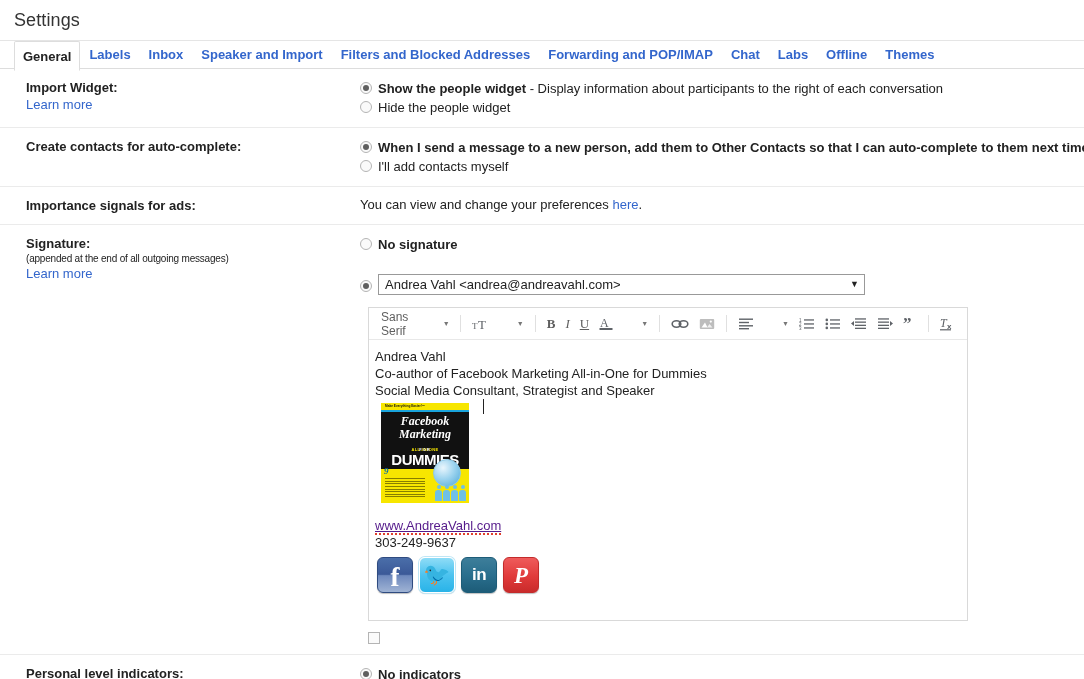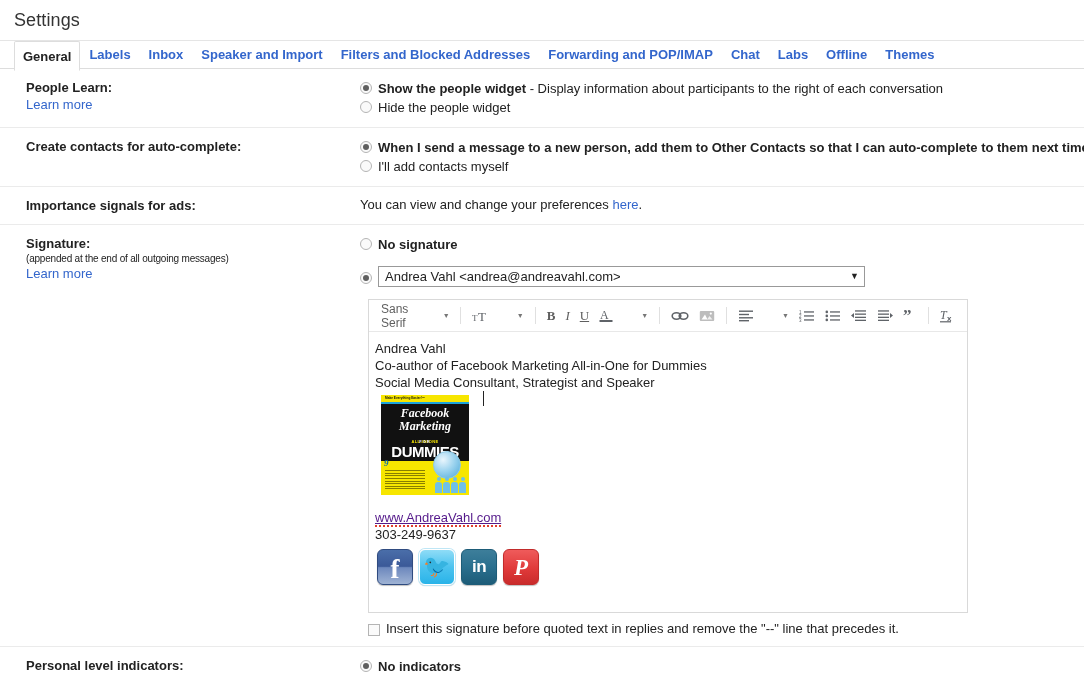--- a/index.html
+++ b/index.html
@@ -150,21 +150,21 @@
   }
   .opt-strong { font-weight: bold; color: #222222; font-size: 13px; }
   .opt-normal { color: #222222; font-size: 13px; font-weight: normal; }
   .plain { color: #222222; font-size: 13px; }
   .inline-link { color: #3366cc; cursor: pointer; }
 
   
   .sig-select-row {
     display: flex;
     align-items: center;
-    margin-top: 12px;
+    margin-top: 20px;
   }
   .sig-select {
     width: 487px;
     height: 21px;
     border: 1px solid #999999;
     background: #ffffff;
     display: flex;
     align-items: center;
     justify-content: space-between;
     box-sizing: border-box;
@@ -492,21 +492,21 @@
     <div class="tab">Chat</div>
     <div class="tab">Labs</div>
     <div class="tab">Offline</div>
     <div class="tab">Themes</div>
   </div>
 
   <div class="settings">
 
     <div class="row">
       <div class="row-label">
-        <div class="label-title">People Learn:</div>
+        <div class="label-title">Import Widget:</div>
         <div class="learn-more">Learn more</div>
       </div>
       <div class="row-content">
         <div class="opt">
           <span class="radio checked"></span>
           <span><b class="opt-strong">Show the people widget</b><span class="opt-normal"> - Display information about participants to the right of each conversation</span></span>
         </div>
         <div class="opt">
           <span class="radio"></span>
           <span class="opt-normal">Hide the people widget</span>
@@ -727,21 +727,20 @@
               <div class="soc soc-pin">
                 <span class="glyph">P</span>
               </div>
             </div>
 
           </div>
         </div>
 
         <div class="sig-footer-check">
           <span class="checkbox"></span>
-          <span class="plain">Insert this signature before quoted text in replies and remove the "--" line that precedes it.</span>
         </div>
 
       </div>
     </div>
 
     <div class="row">
       <div class="row-label">
         <div class="label-title">Personal level indicators:</div>
       </div>
       <div class="row-content">

